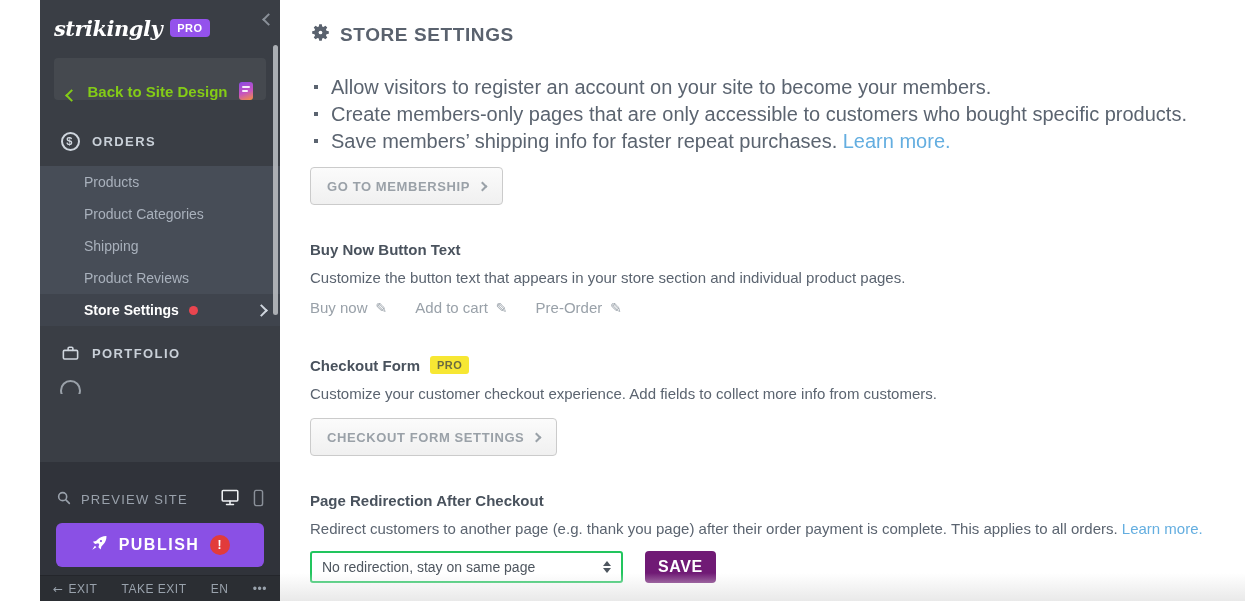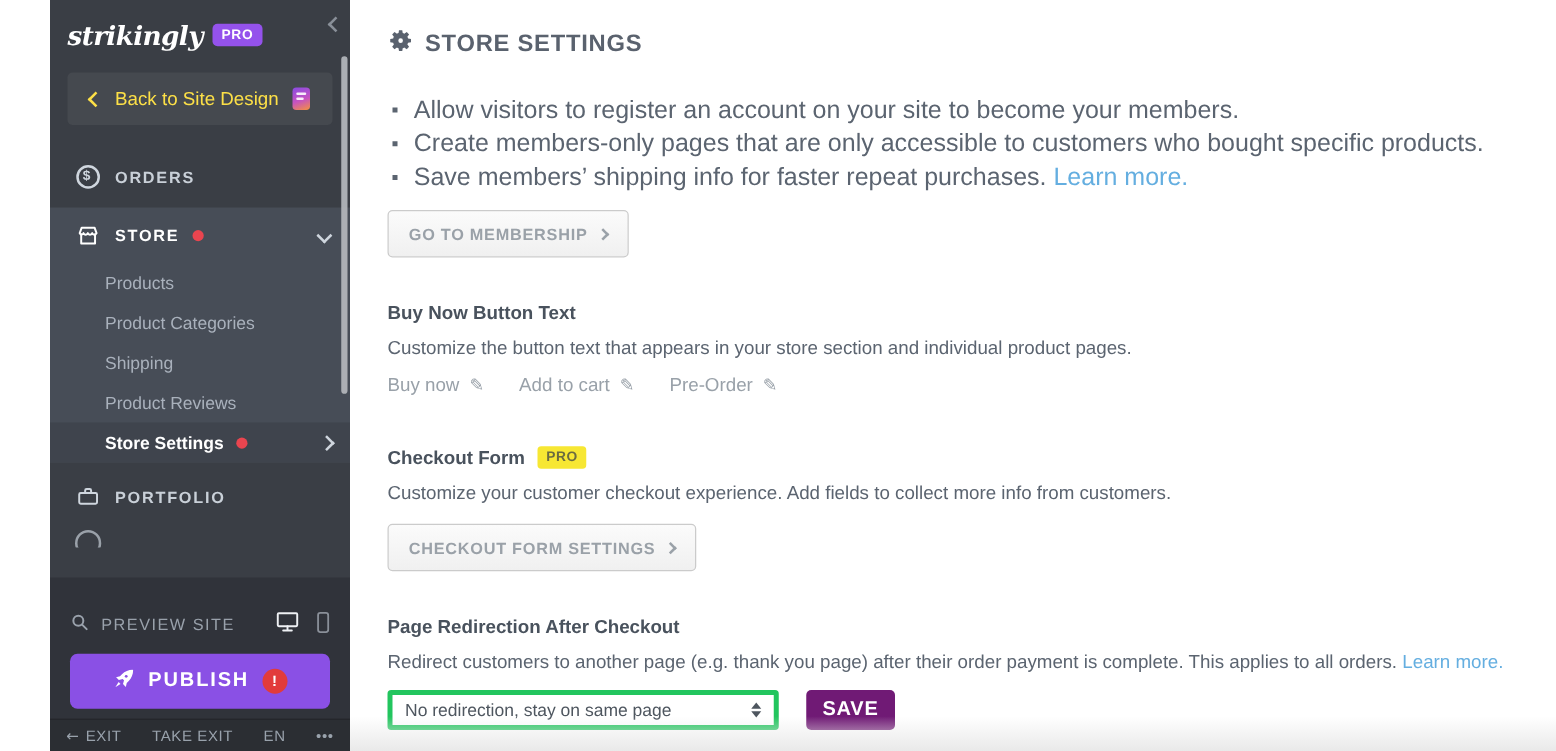--- a/index.html
+++ b/index.html
@@ -5,21 +5,21 @@
   html,body{margin:0;padding:0;}
   body{width:1245px;height:601px;overflow:hidden;font-family:"Liberation Sans","DejaVu Sans",sans-serif;background:#fff;}
   .app{display:flex;width:1245px;height:601px;}
 
   
   .sidebar{position:relative;width:240px;height:601px;background:#3a3e45;flex-shrink:0;overflow:hidden;margin-left:40px;}
   .sb-header{position:relative;display:flex;align-items:center;padding:12px 14px 0;height:32px;}
   .logo{font-family:"DejaVu Serif","Liberation Serif",serif;font-style:italic;font-weight:bold;font-size:21px;color:#fff;letter-spacing:-0.5px;}
   .logo-badge{margin-left:8px;background:#9452ec;color:#fff;font-size:11px;font-weight:bold;padding:3px 7px;border-radius:4px;letter-spacing:0.5px;}
   .collapse{position:absolute;right:7px;top:15px;color:#8a9099;cursor:pointer;}
-  .back-btn{margin:14px 14px 0;height:42px;background:#45494f;border-radius:4px;display:flex;align-items:center;justify-content:center;gap:11px;color:#fde047;font-weight:normal;font-size:15px;cursor:pointer;}
+  .back-btn{margin:14px 14px 0;height:42px;background:#45494f;border-radius:4px;display:flex;align-items:flex-end;justify-content:center;gap:11px;color:#84cc16;font-weight:bold;font-size:15px;cursor:pointer;}
   .doc-icon{position:relative;width:14px;height:18px;border-radius:3px;background:linear-gradient(160deg,#8a4be4 0%,#c653c0 55%,#f5913e 100%);}
   .doc-icon span{position:absolute;left:3px;height:2px;background:rgba(255,255,255,.9);border-radius:1px;}
   .doc-icon .l1{top:4px;width:8px;}
   .doc-icon .l2{top:8px;width:6px;}
   .nav-row{display:flex;align-items:center;height:46px;padding:0 16px 0 20px;color:#c9d0d8;font-weight:bold;font-size:13px;letter-spacing:1.4px;cursor:pointer;}
   .nav-row .nav-icon{margin-right:12px;display:flex;align-items:center;justify-content:center;width:20px;}
   .coin{width:15px;height:15px;border:2px solid #cfd6de;border-radius:50%;color:#cfd6de;font-size:11px;font-weight:bold;display:flex;align-items:center;justify-content:center;}
   .orders-row{margin-top:18px;}
   .store-section{margin-top:2px;background:#474d57;}
   .store-row{height:44px;color:#fff;}
@@ -59,21 +59,21 @@
   .btn-wrap{margin-top:12px;}
   .ghost-btn{display:inline-flex;align-items:center;gap:9px;height:36px;padding:0 16px;background:linear-gradient(#fbfbfb,#f0f0f0);border:1px solid #cbcbcb;border-radius:4px;color:#9aa1a8;font-size:13px;font-weight:bold;letter-spacing:0.6px;cursor:pointer;}
   .section-heading{margin-top:36px;font-size:15px;font-weight:bold;color:#49525d;display:flex;align-items:center;gap:10px;}
   .section-heading.mt40{margin-top:40px;align-items:flex-end;}
   .section-desc{margin-top:11px;font-size:15px;color:#5b6470;}
   .chip-row{margin-top:13px;display:flex;gap:28px;color:#99a1a9;font-size:15px;}
   .chip{display:flex;align-items:center;gap:8px;cursor:pointer;}
   .pencil{font-family:"DejaVu Sans",sans-serif;font-size:14px;color:#99a1a9;}
   .pro-badge{background:#f7e733;color:#6b6b40;font-size:11px;font-weight:bold;padding:3px 7px;border-radius:3px;letter-spacing:0.5px;}
   .controls-row{margin-top:14px;display:flex;gap:22px;align-items:center;}
-  .select{width:313px;height:32px;border:4px solid #22c55e;border-radius:3px;background:#fff;display:flex;align-items:center;padding:0 10px;font-size:14px;color:#4e565f;cursor:pointer;box-sizing:border-box;}
+  .select{width:313px;height:32px;border:2px solid #22c55e;border-radius:3px;background:#fff;display:flex;align-items:center;padding:0 10px;font-size:14px;color:#4e565f;cursor:pointer;box-sizing:border-box;}
   .spinner{margin-left:auto;display:flex;flex-direction:column;gap:2px;}
   .spinner .up{width:0;height:0;border-left:4px solid transparent;border-right:4px solid transparent;border-bottom:5px solid #4e565f;}
   .spinner .dn{width:0;height:0;border-left:4px solid transparent;border-right:4px solid transparent;border-top:5px solid #4e565f;}
   .save-btn{height:32px;padding:0 13px;background:#701a75;border:none;border-radius:4px;color:#fff;font-weight:bold;font-size:16px;letter-spacing:0.6px;cursor:pointer;font-family:inherit;}
   .bottom-fade{position:absolute;left:0;right:0;bottom:0;height:28px;background:linear-gradient(rgba(255,255,255,0),#e9e9e9);pointer-events:none;}
 </style>
 </head>
 <body>
 
 <div class="app">
@@ -96,31 +96,20 @@
     </div>
 
     <div class="nav-row orders-row">
       <span class="nav-icon">
           <span class="coin">$</span>
         </span>
       <span>ORDERS</span>
     </div>
 
     <div class="store-section">
-      <div class="nav-row store-row">
-        <span class="nav-icon">
-          <svg width="19" height="19" viewBox="0 0 24 24" fill="none" stroke="#ffffff" stroke-width="2" stroke-linejoin="round" stroke-linecap="round">
-              <path d="M5 10.5V20h14v-9.5"></path>
-              <path d="M3.5 9.5 5.5 4h13l2 5.5c-1.2 2-3.2 2-4.4 0-1.2 2-3.2 2-4.4 0-1.2 2-3.2 2-4.4 0-1 1.7-2.6 2-3.8 0z"></path>
-            </svg>
-        </span>
-        <span>STORE</span>
-        <span class="red-dot"></span>
-        <span class="chev chev-down"></span>
-      </div>
       <div class="submenu-item">
         <span>Products</span>
       </div>
       <div class="submenu-item">
         <span>Product Categories</span>
       </div>
       <div class="submenu-item">
         <span>Shipping</span>
       </div>
       <div class="submenu-item">

